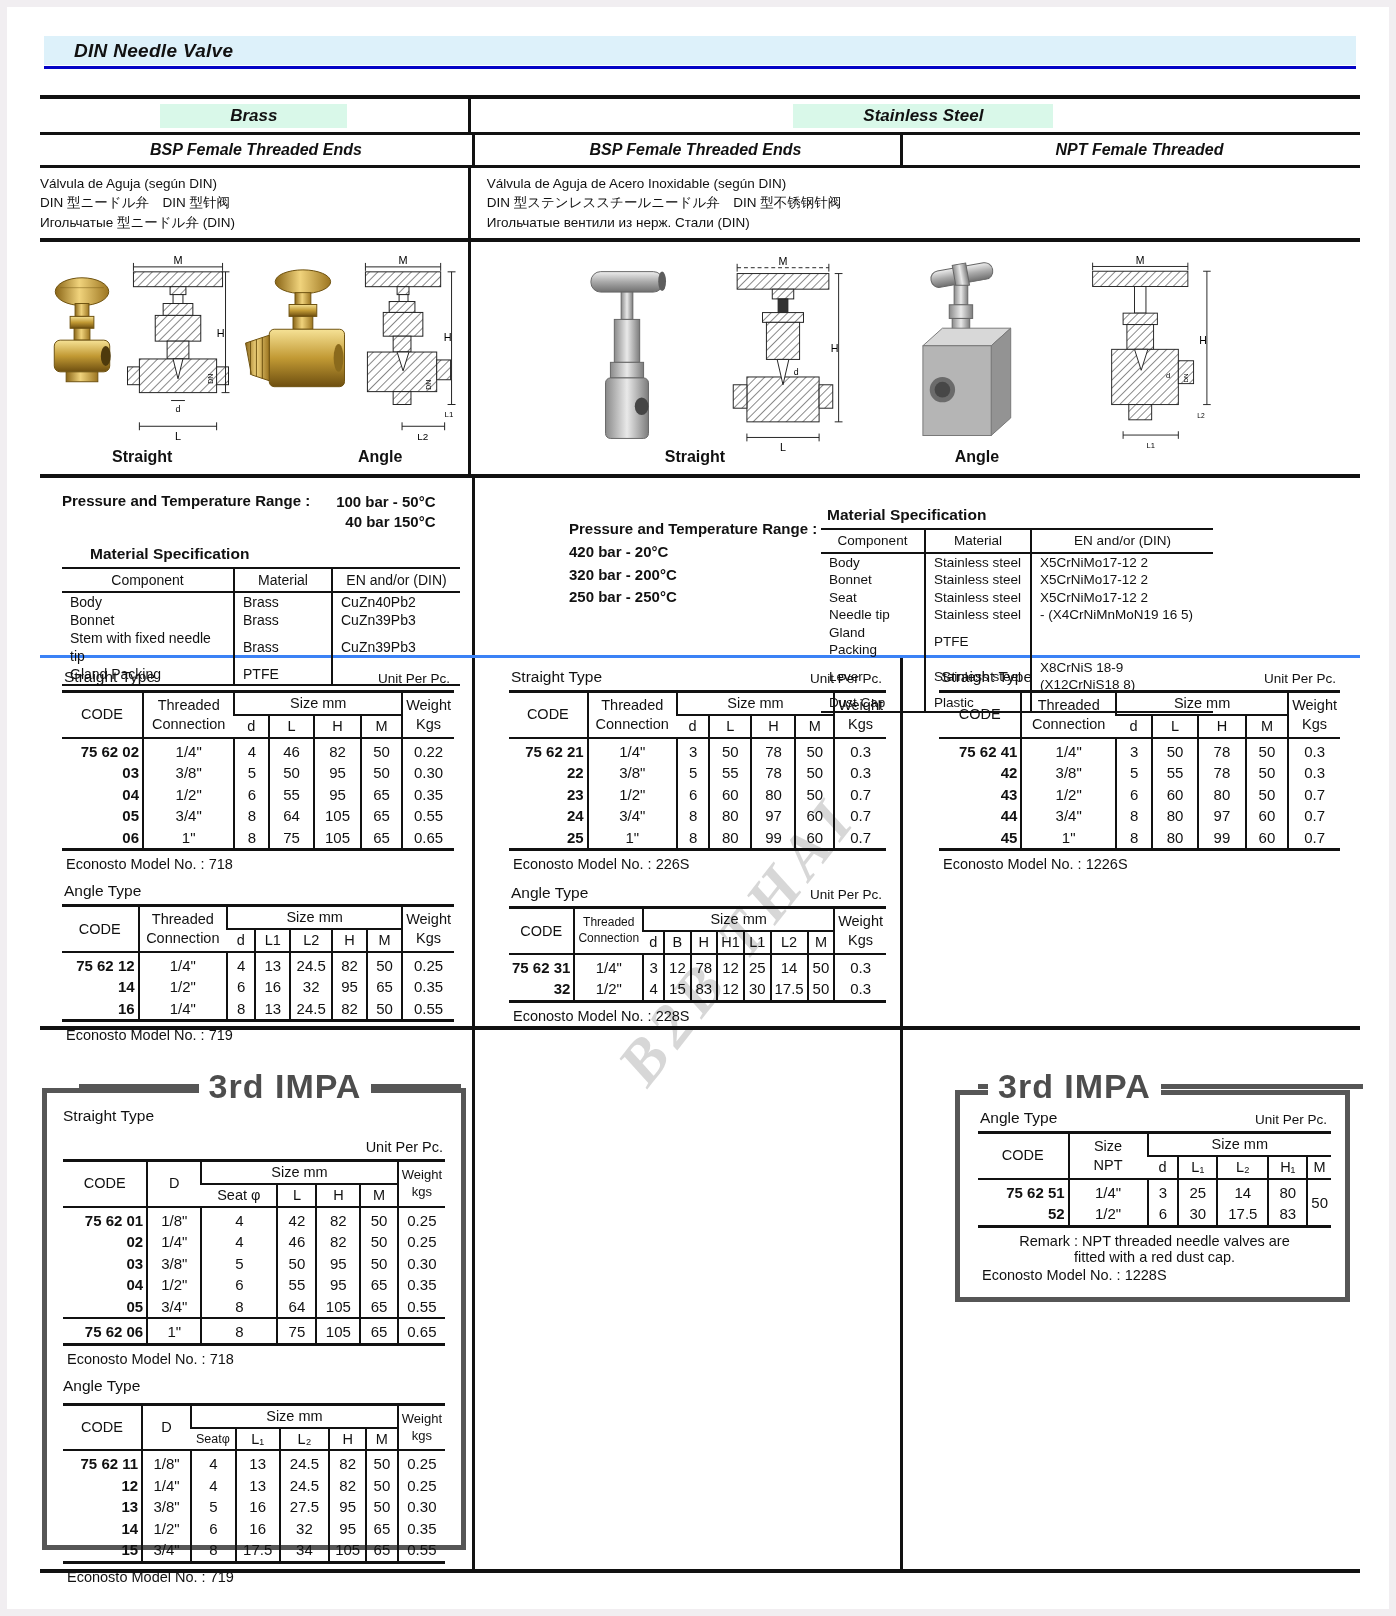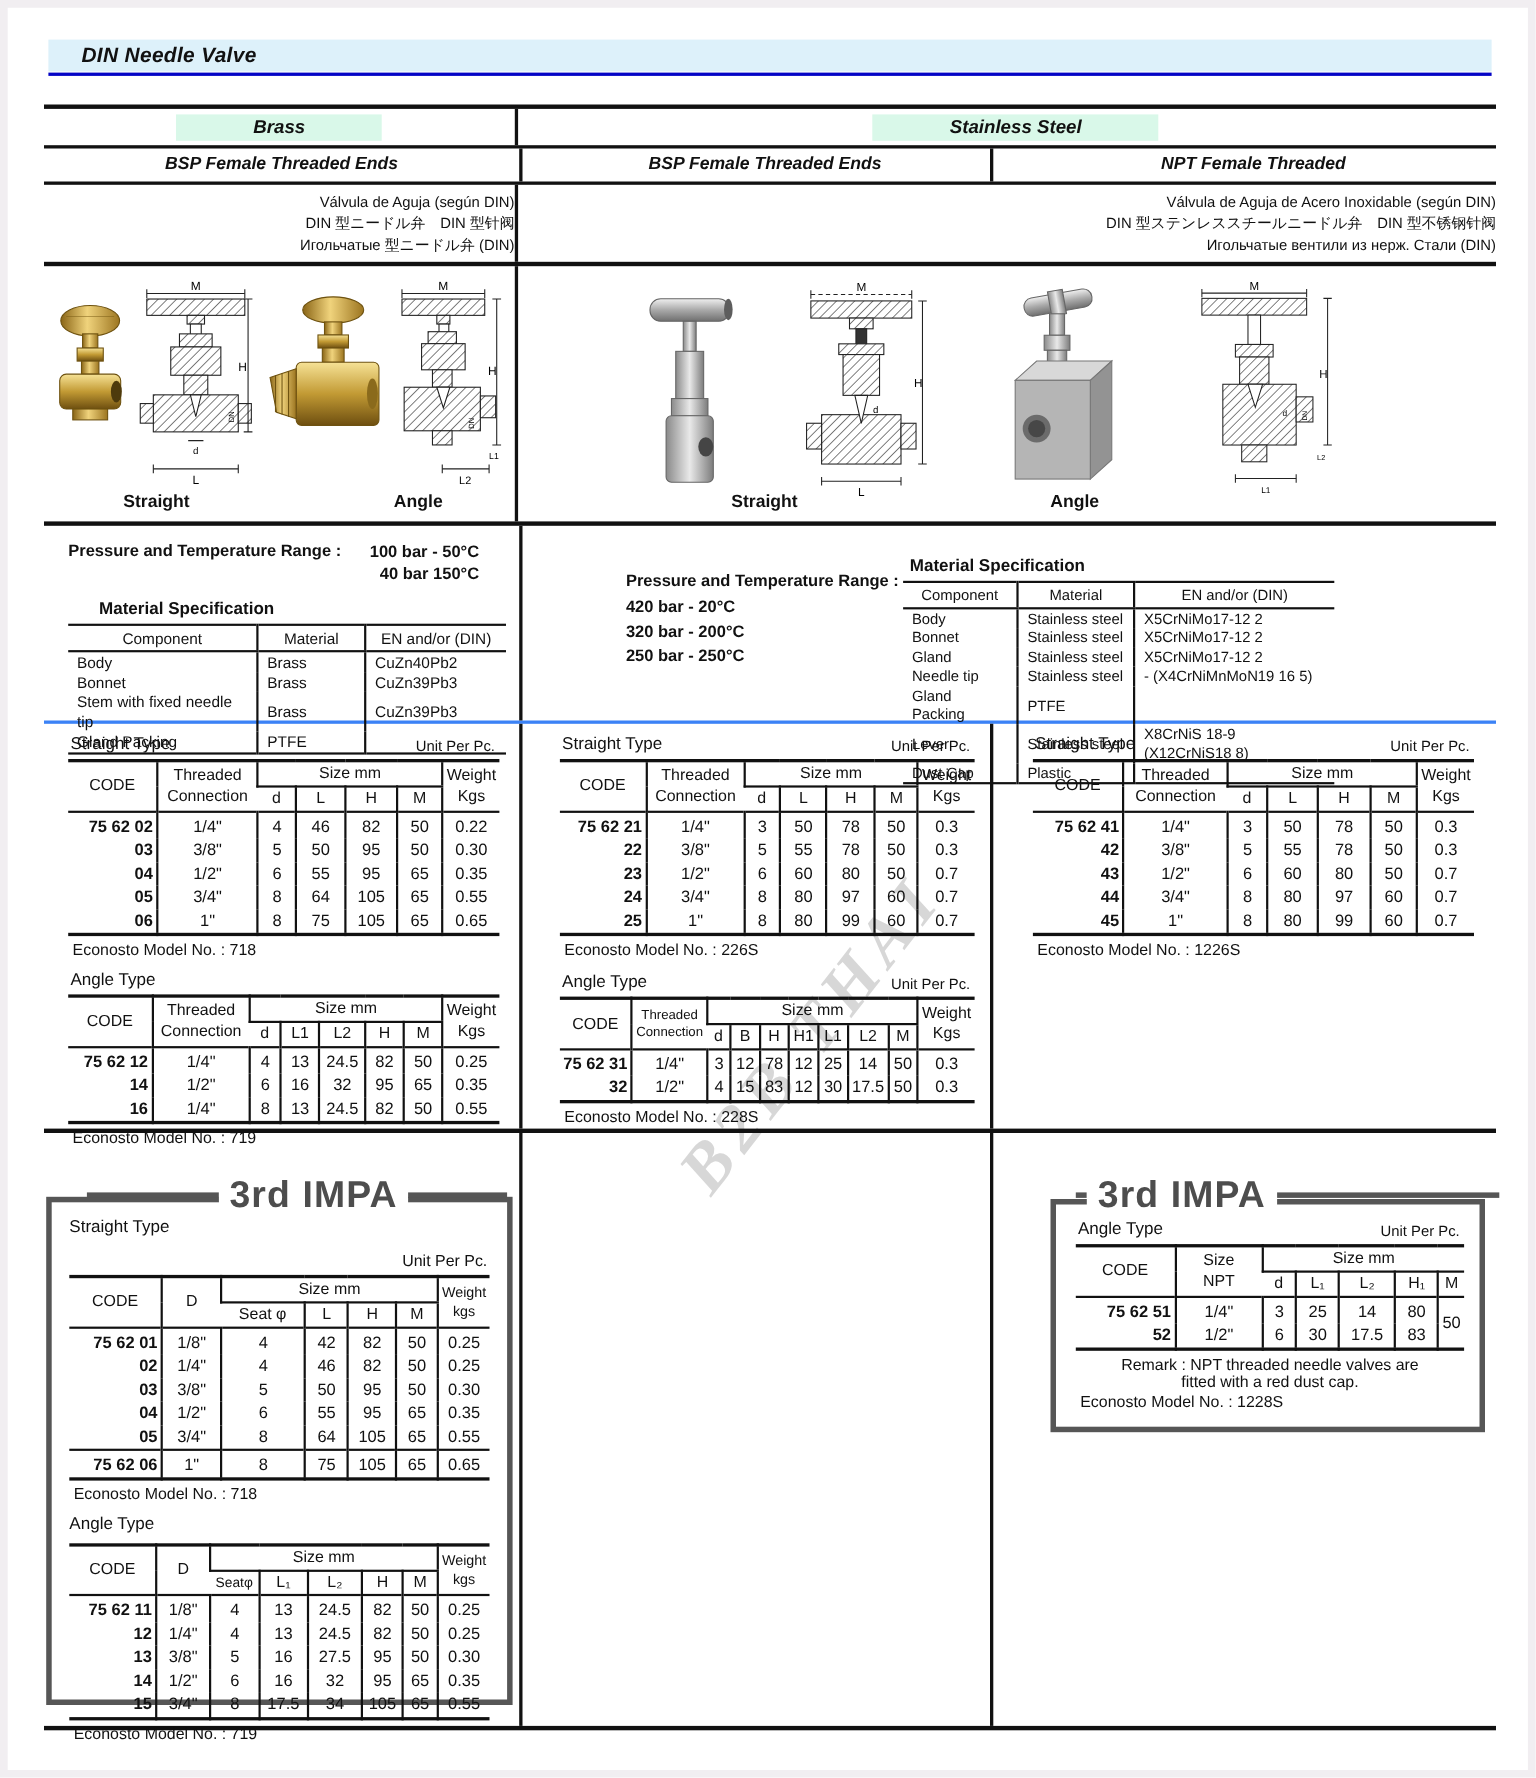--- a/index.html
+++ b/index.html
@@ -27,21 +27,21 @@
   .r-thread   { height:33px; border-bottom:3px solid #111; }
   .r-names    { height:74px; border-bottom:4px solid #111; }
   .r-images   { height:236px; border-bottom:4px solid #111; }
   .r-specs    { height:180px; border-bottom:3px solid #3b82f6; }
   .r-tables   { height:372px; border-bottom:4px solid #111; }
   .r-bottom   { height:543px; border-bottom:4px solid #111; }
 
   .ccell { display:flex; align-items:center; justify-content:center; height:100%; }
   .mat-h { font-weight:bold; font-style:italic; font-size:17px; padding:2px 70px; }
   .thr-h { font-weight:bold; font-style:italic; font-size:16px; }
-  .names { display:flex; flex-direction:column; align-items:flex-end; justify-content:center; height:100%;
+  .names { display:flex; flex-direction:column; align-items:flex-start; justify-content:center; height:100%;
            font-size:13.5px; line-height:1.45; }
 
   
   .imgzone { position:relative; height:100%; }
   .imgflex { position:absolute; top:14px; left:0; right:0; display:flex; justify-content:space-evenly; align-items:flex-start; }
   .caption { position:absolute; bottom:8px; font-weight:bold; font-size:16px; }
 
   
   .specpad { padding:14px 12px 0 22px; }
   .pline { display:flex; font-size:15px; font-weight:bold; }
@@ -410,21 +410,21 @@
                   <td>Body</td>
                   <td>Stainless steel</td>
                   <td>X5CrNiMo17-12 2</td>
                 </tr>
                 <tr>
                   <td>Bonnet</td>
                   <td>Stainless steel</td>
                   <td>X5CrNiMo17-12 2</td>
                 </tr>
                 <tr>
-                  <td>Gland</td>
+                  <td>Seat</td>
                   <td>Stainless steel</td>
                   <td>X5CrNiMo17-12 2</td>
                 </tr>
                 <tr>
                   <td>Needle tip</td>
                   <td>Stainless steel</td>
                   <td>- (X4CrNiMnMoN19 16 5)</td>
                 </tr>
                 <tr>
                   <td>Gland Packing</td>

